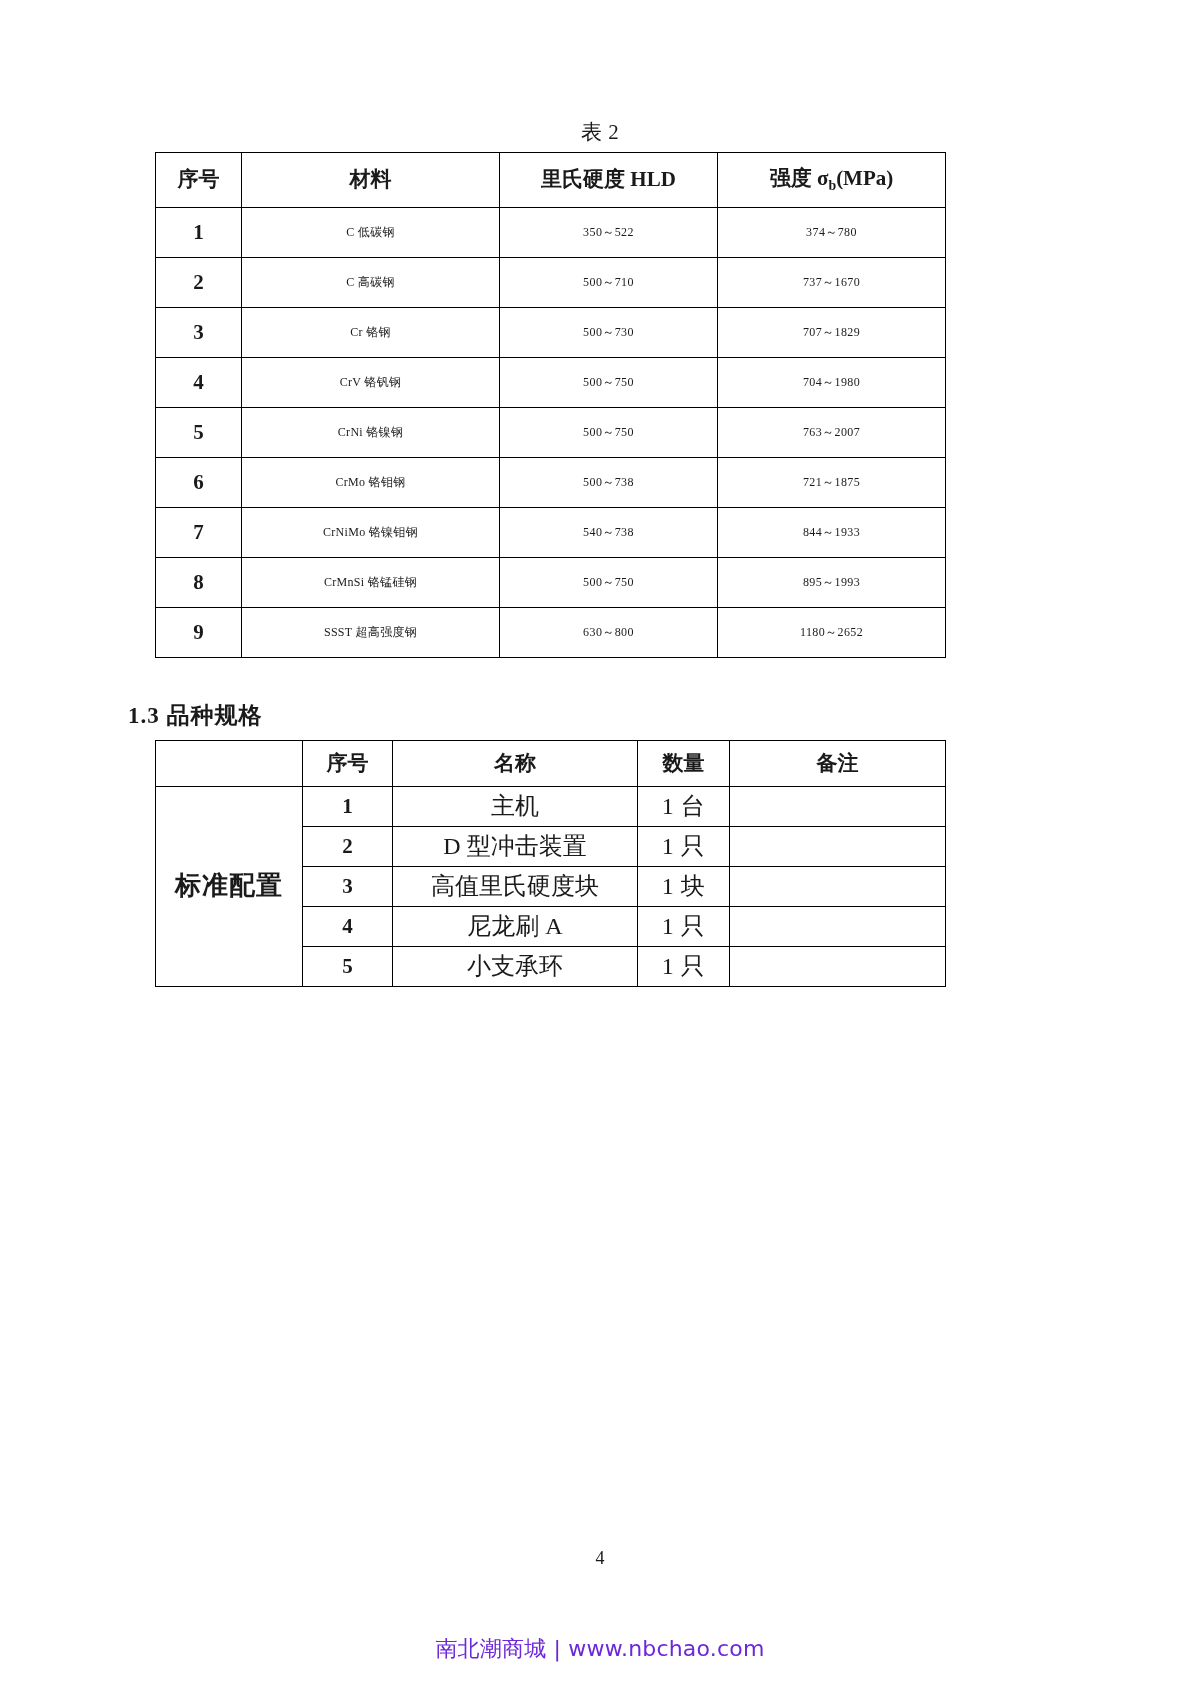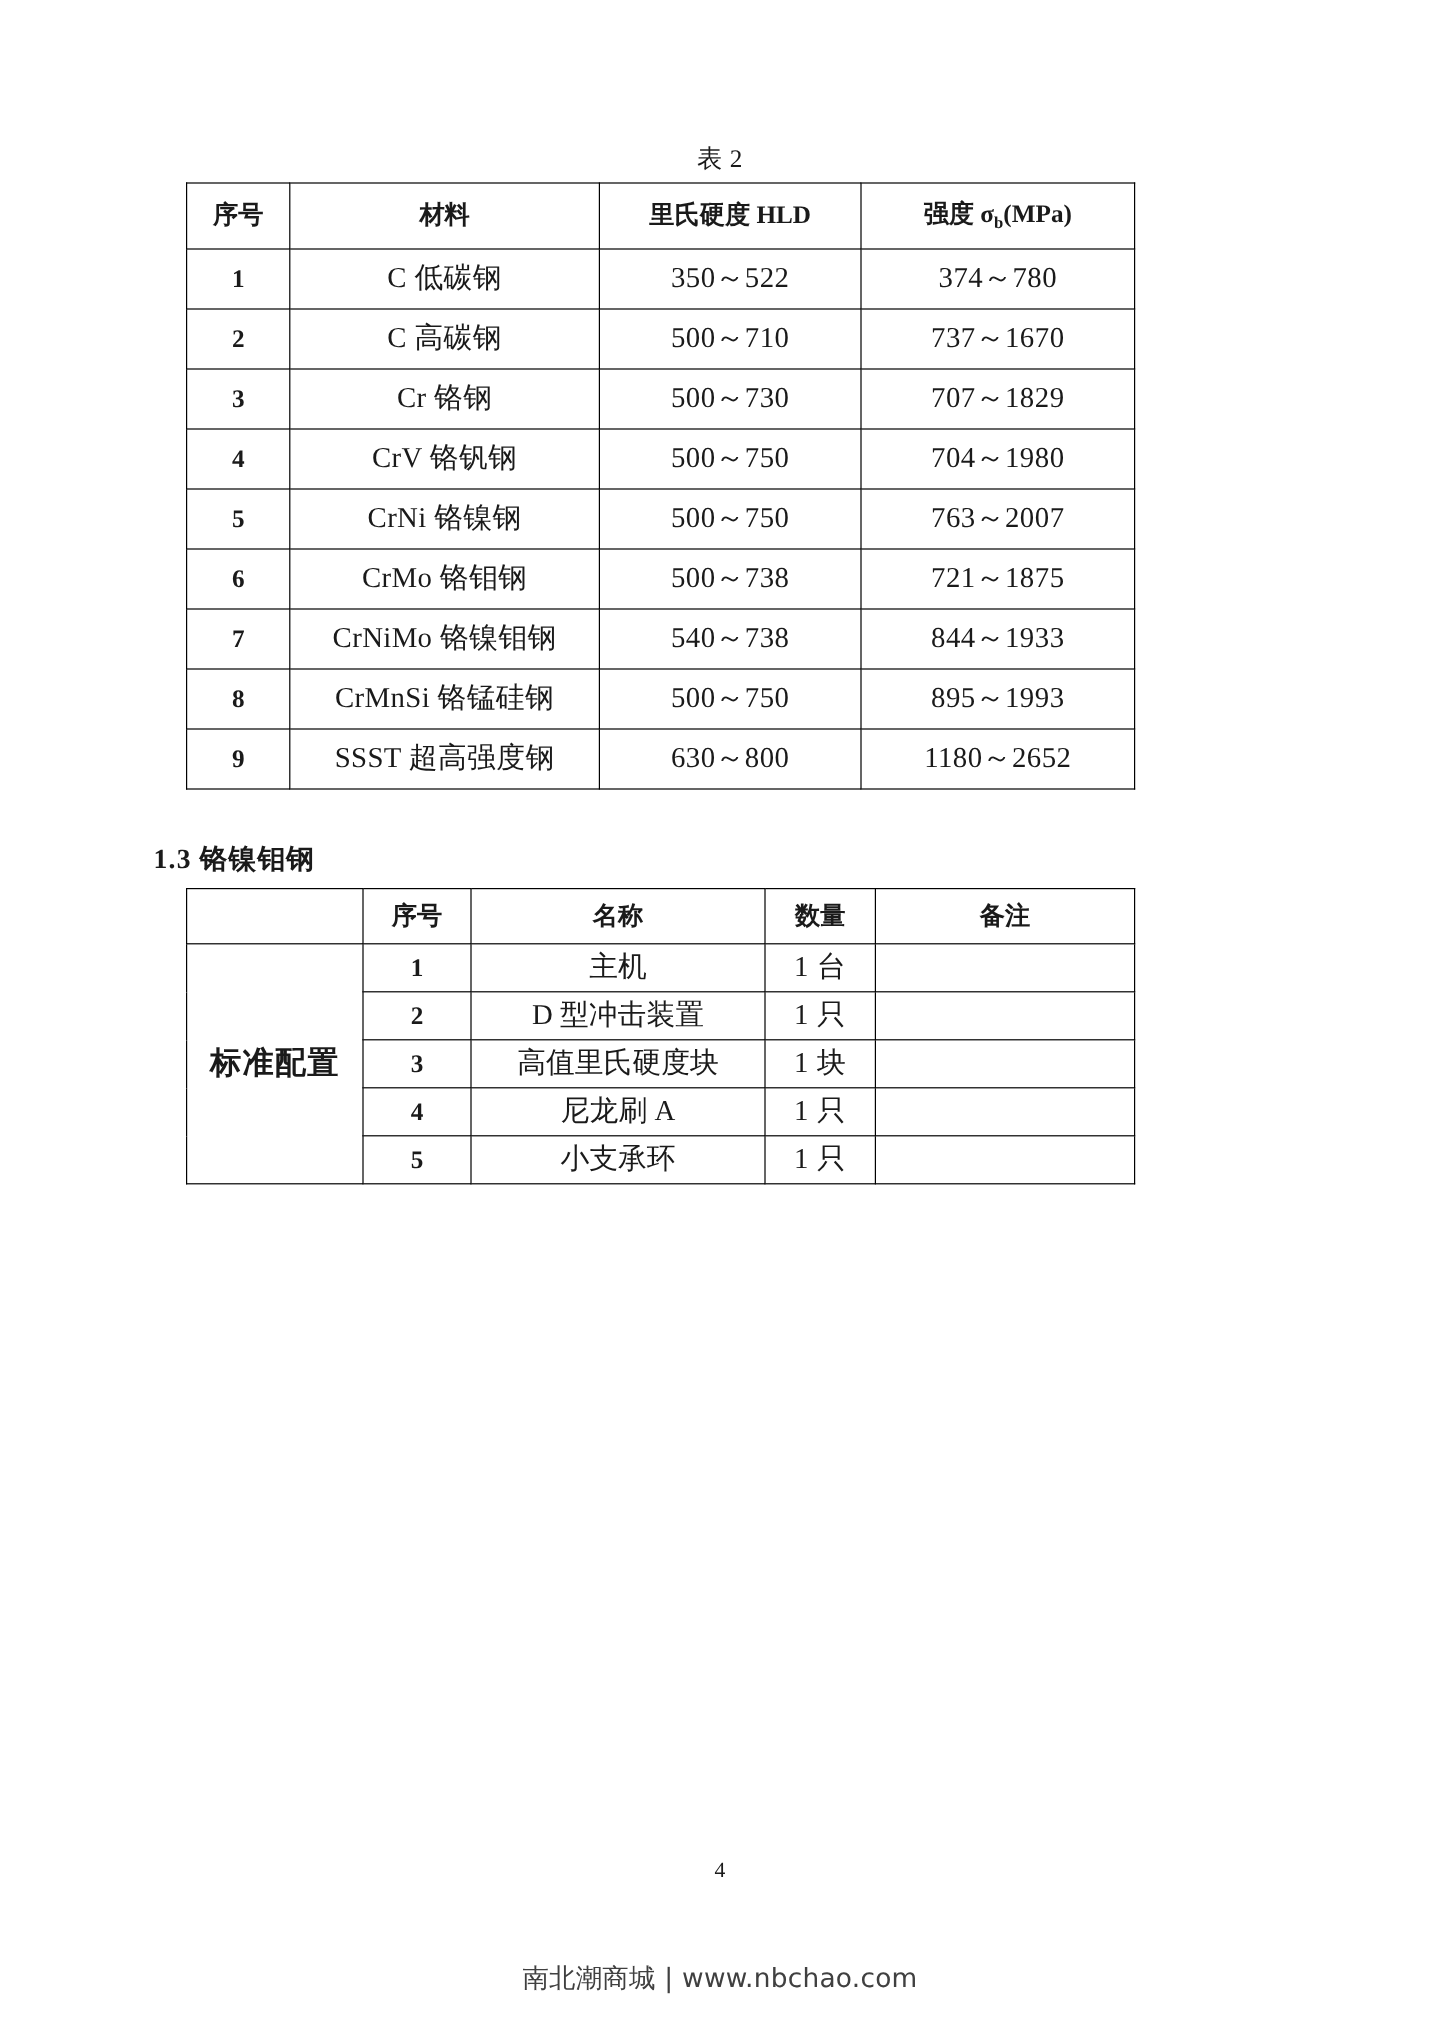--- a/index.html
+++ b/index.html
@@ -66,21 +66,21 @@
   table.table-a .col-hld    { width: 218px; }
   table.table-a .col-str    { width: 228px; }
 
   table.table-a thead td {
     height: 54px;
     font-weight: bold;
     font-size: 21px;
   }
   table.table-a tbody td {
     height: 49px;
-    font-size: 24px;
+    font-size: 12px;
   }
   table.table-a tbody td.cell-no {
     font-weight: bold;
     font-size: 21px;
   }
   table.table-a tbody td.cell-num {
     font-family: "Liberation Serif", "DejaVu Serif", serif;
     letter-spacing: 0.4px;
   }
   table.table-a tbody td.cell-mat {
@@ -157,21 +157,21 @@
   }
 
   
   .footer-mark {
     position: absolute;
     left: 0;
     top: 1634px;
     width: 1200px;
     text-align: center;
     font-size: 22px;
-    color: #404040;
+    color: #6d28d9;
     font-family: "DejaVu Sans", "Liberation Sans", sans-serif;
     letter-spacing: 0.2px;
   }
 </style>
 </head>
 <body>
 
 <div class="page">
 
   <div class="table-caption">表 2</div>
@@ -246,21 +246,21 @@
             <td class="cell-mat">SSST 超高强度钢</td>
             <td class="cell-num">630～800</td>
             <td class="cell-num">1180～2652</td>
           </tr>
         </tbody>
     </table>
   </div>
 
   <div class="section-heading">
     <span class="num">1.3</span>
-    <span>铬镍钼钢</span>
+    <span>品种规格</span>
   </div>
 
   <div class="table-b-wrap">
     <table class="doc-table table-b">
       <colgroup>
         <col class="col-group">
         <col class="col-no">
         <col class="col-name">
         <col class="col-qty">
         <col class="col-note">

